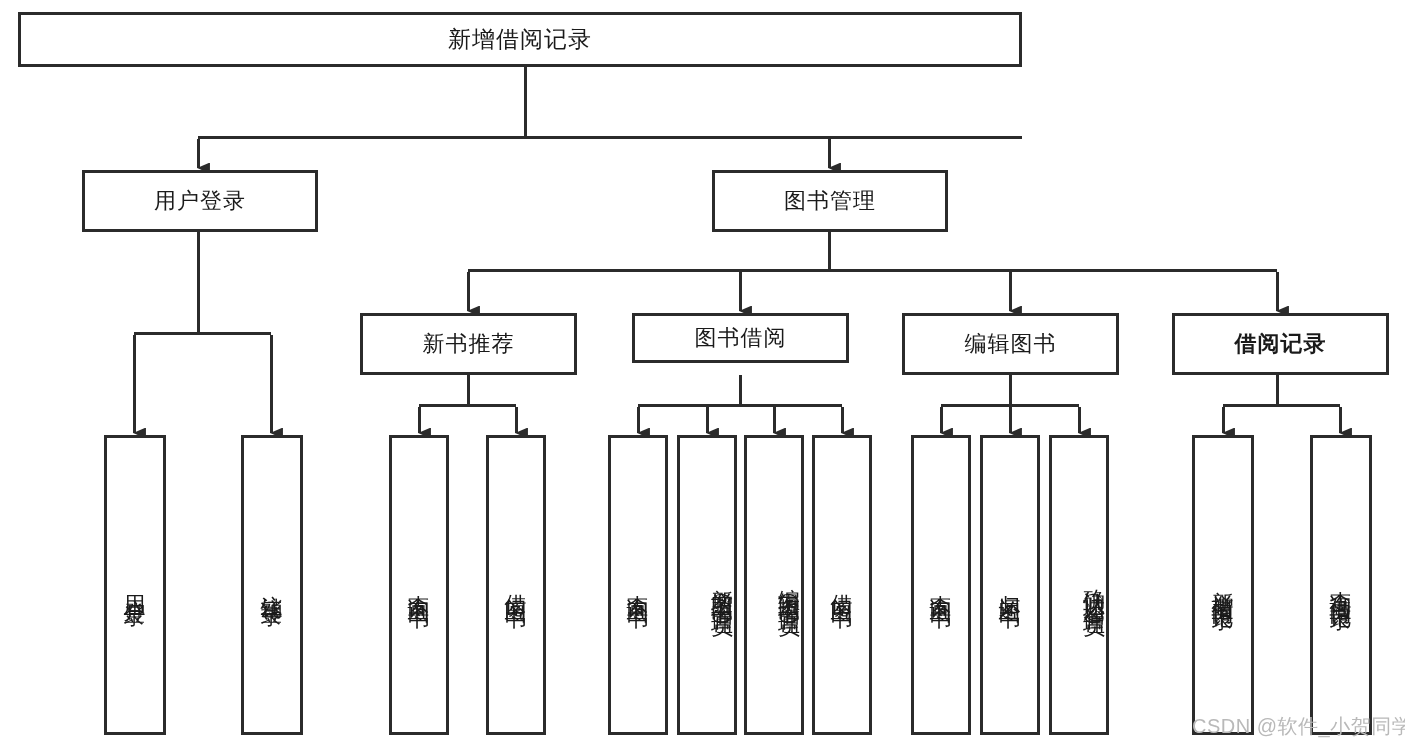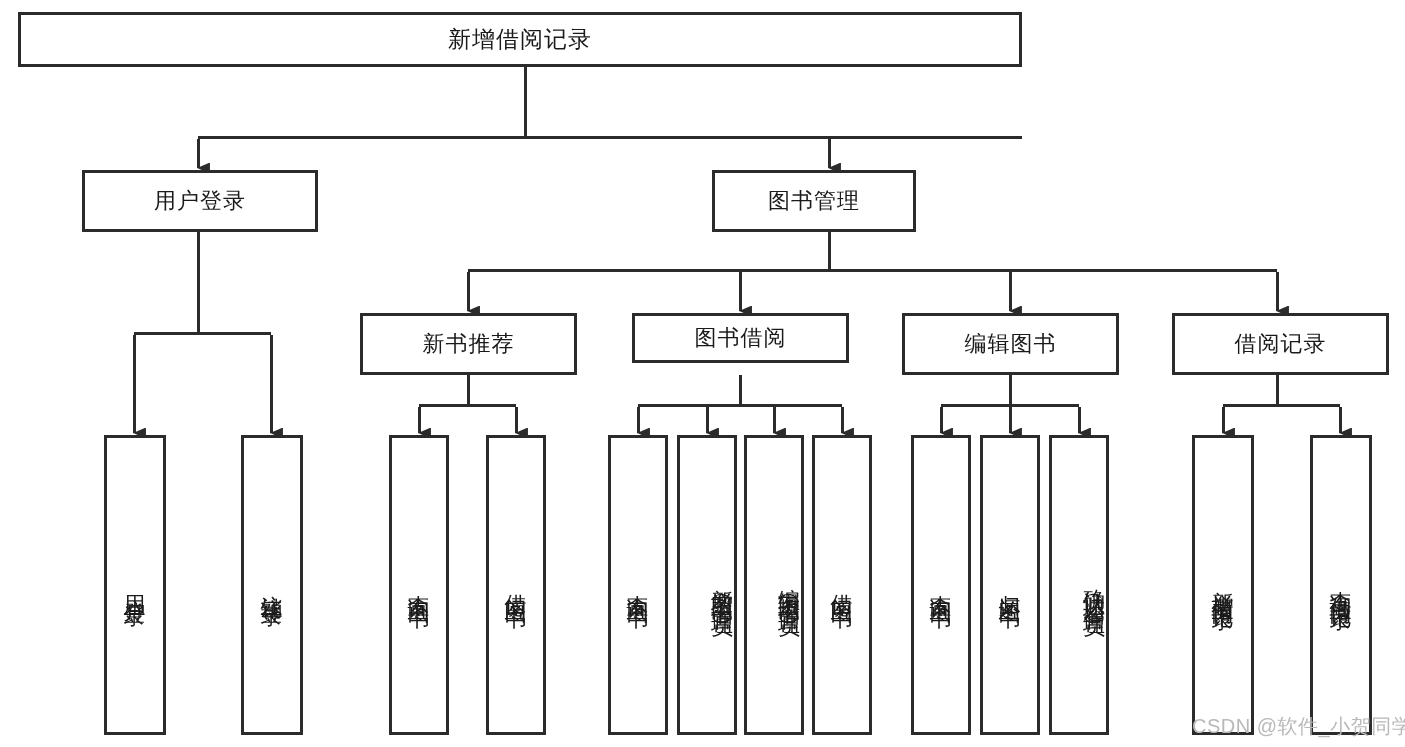--- a/index.html
+++ b/index.html
@@ -119,26 +119,26 @@
       <path d="M 1277 375 L 1277 405"></path>
       <path d="M 1223 405 L 1340 405"></path>
       <path d="M 1223 407 L 1223 433" marker-end="url(#arrow)"></path>
       <path d="M 1340 407 L 1340 433" marker-end="url(#arrow)"></path>
     </g>
   </svg>
 
   <div class="node-box node-h node-root" style="left:18px; top:12px; width:1004px; height:55px;">新增借阅记录</div>
 
   <div class="node-box node-h" style="left:82px; top:170px; width:236px; height:62px;">用户登录</div>
-  <div class="node-box node-h" style="left:712px; top:170px; width:204px; height:62px;">图书管理</div>
+  <div class="node-box node-h" style="left:712px; top:170px; width:236px; height:62px;">图书管理</div>
 
   <div class="node-box node-h" style="left:360px; top:313px; width:217px; height:62px;">新书推荐</div>
   <div class="node-box node-h" style="left:632px; top:313px; width:217px; height:50px;">图书借阅</div>
   <div class="node-box node-h" style="left:902px; top:313px; width:217px; height:62px;">编辑图书</div>
-  <div class="node-box node-h" style="left:1172px; top:313px; width:217px; height:62px;">借阅记录</div>
+  <div class="node-box node-h" style="left:1172px; top:313px; width:217px; height:62px;font-weight:bold;">借阅记录</div>
 
   <div class="node-box node-v center-v" style="left:104px; top:435px; width:62px; height:300px;">用户登录</div>
   <div class="node-box node-v center-v" style="left:241px; top:435px; width:62px; height:300px;">注销登录</div>
 
   <div class="node-box node-v center-v" style="left:389px; top:435px; width:60px; height:300px;">查询图书</div>
   <div class="node-box node-v center-v" style="left:486px; top:435px; width:60px; height:300px;">借阅图书</div>
 
   <div class="node-box node-v center-v" style="left:608px; top:435px; width:60px; height:300px;">查询图书</div>
   <div class="node-box node-v" style="left:677px; top:435px; width:60px; height:300px;">新增图书（管理员）</div>
   <div class="node-box node-v" style="left:744px; top:435px; width:60px; height:300px;">编辑图书（管理员）</div>

